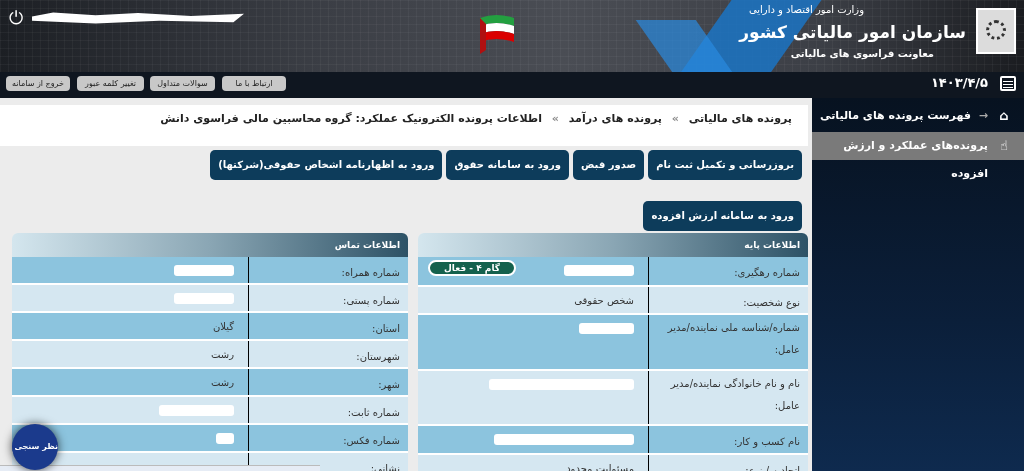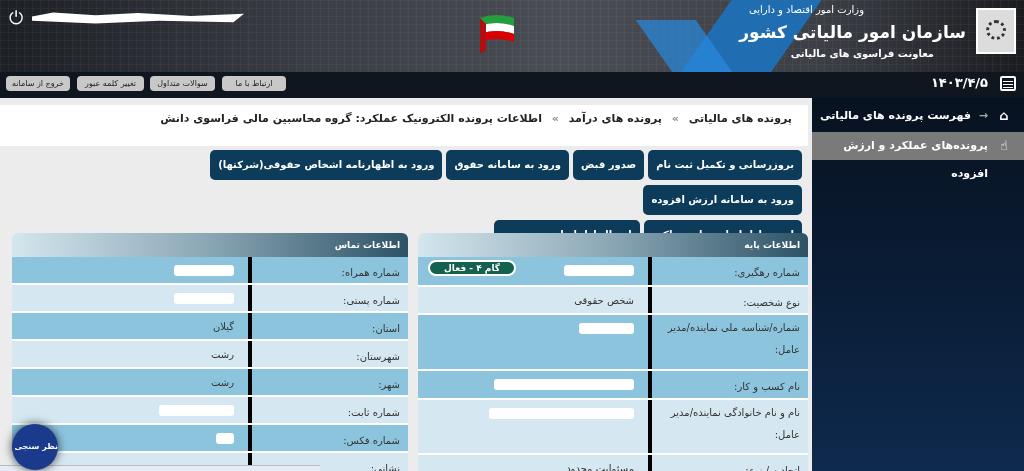--- a/index.html
+++ b/index.html
@@ -23,25 +23,25 @@
 .cal{position:absolute;right:8px;top:4px;width:16px;height:15px;border:2px solid #fff;border-radius:2px}
 .cal:before{content:"";position:absolute;left:1px;right:1px;top:3px;height:1px;background:#fff;box-shadow:0 3px 0 #fff,0 6px 0 #fff}
 .sidebar{position:absolute;left:812px;top:98px;width:212px;height:373px;background:linear-gradient(180deg,#071220 0%,#0b1f3a 60%,#0e2a4e 100%)}
 .side-item{position:absolute;right:0;width:212px;height:28px;color:#fff;font-size:11px;font-weight:bold;direction:rtl;padding-right:36px;line-height:28px}
 .side-item.active{background:#7a7a7a}
 .side-ico{position:absolute;right:12px;top:6px;width:16px;height:16px;color:#fff;font-size:13px;line-height:16px;text-align:center}
 .main{position:absolute;left:0;top:98px;width:812px;height:373px;background:#ececec}
 .breadcrumb{position:absolute;left:0;top:7px;width:808px;height:41px;background:#fff;direction:rtl;font-size:11px;line-height:27px;padding-right:16px;color:#222;font-weight:bold}
 .breadcrumb .sep{color:#888;margin:0 6px}
 .actions{position:absolute;right:10px;top:52px;width:660px;direction:rtl}
-.abtn{display:inline-block;background:#0d3c5b;color:#fff;font-size:10px;font-weight:bold;border-radius:5px;height:30px;line-height:30px;padding:0 8px;margin:0 0 5px 4px}
+.abtn{display:inline-block;background:#0d3c5b;color:#fff;font-size:10px;font-weight:bold;border-radius:5px;height:30px;line-height:30px;padding:0 8px;margin:0 0 21px 4px}
 .panel{position:absolute;top:135px;background:#f0f0f0;border-radius:6px 6px 0 0;overflow:hidden}
 .panel-head{height:24px;background:linear-gradient(90deg,#d4e6ee 0%,#8aa6b4 50%,#2d5266 100%);color:#fff;font-size:9px;font-weight:bold;direction:rtl;padding-right:8px;line-height:24px}
 .row{display:flex;direction:rtl;border-bottom:2px solid #fff;font-size:10px;color:#333}
-.row .lbl{width:160px;padding:10px 8px 0 8px;border-left:4px solid #000000}
+.row .lbl{width:160px;padding:10px 8px 0 8px;border-left:1px solid #000000}
 .row .val{flex:1;padding:8px 14px 0 8px}
 .row.dark{background:#8cc4de}
 .row.light{background:#d5e7f1}
 .blur{display:inline-block;background:#fff;height:11px;border-radius:3px}
 .badge{position:absolute;left:10px;top:27px;background:#14614d;color:#fff;font-size:9px;font-weight:bold;border:2px solid #fff;border-radius:10px;padding:1px 14px}
 .survey{position:absolute;left:12px;top:424px;width:46px;height:46px;border-radius:50%;background:#1b3a8c;color:#fff;font-size:8px;font-weight:bold;text-align:right;line-height:46px;box-shadow:0 0 10px rgba(0,0,0,.7)}
 .bottombar{position:absolute;left:0;top:465px;width:320px;height:6px;background:#e6ecf5;border-top:1px solid #bbb}
 </style>
 </head>
 <body>
@@ -108,27 +108,27 @@
         <div class="val"><span class="blur" style="width:70px"></span></div>
       </div>
     <div class="row light" style="height:28px">
         <div class="lbl">نوع شخصیت:</div>
         <div class="val">شخص حقوقی</div>
       </div>
     <div class="row dark" style="height:56px">
         <div class="lbl" style="line-height:22px;padding-top:2px">شماره/شناسه ملی نماینده/مدیر عامل:</div>
         <div class="val"><span class="blur" style="width:55px"></span></div>
       </div>
+    <div class="row light" style="height:55px">
+        <div class="lbl" style="line-height:22px;padding-top:2px">نام و نام خانوادگی نماینده/مدیر عامل:</div>
+        <div class="val"><span class="blur" style="width:145px"></span></div>
+      </div>
     <div class="row dark" style="height:29px">
         <div class="lbl">نام کسب و کار:</div>
         <div class="val"><span class="blur" style="width:140px"></span></div>
-      </div>
-    <div class="row light" style="height:55px">
-        <div class="lbl" style="line-height:22px;padding-top:2px">نام و نام خانوادگی نماینده/مدیر عامل:</div>
-        <div class="val"><span class="blur" style="width:145px"></span></div>
       </div>
     <div class="row light" style="height:28px">
         <div class="lbl">اتحادیه / نوع:</div>
         <div class="val">مسئولیت محدود</div>
       </div>
   </div>
 
   <div class="panel" style="left:12px;width:396px">
     <div class="panel-head">اطلاعات تماس</div>
     <div class="row dark" style="height:28px">

